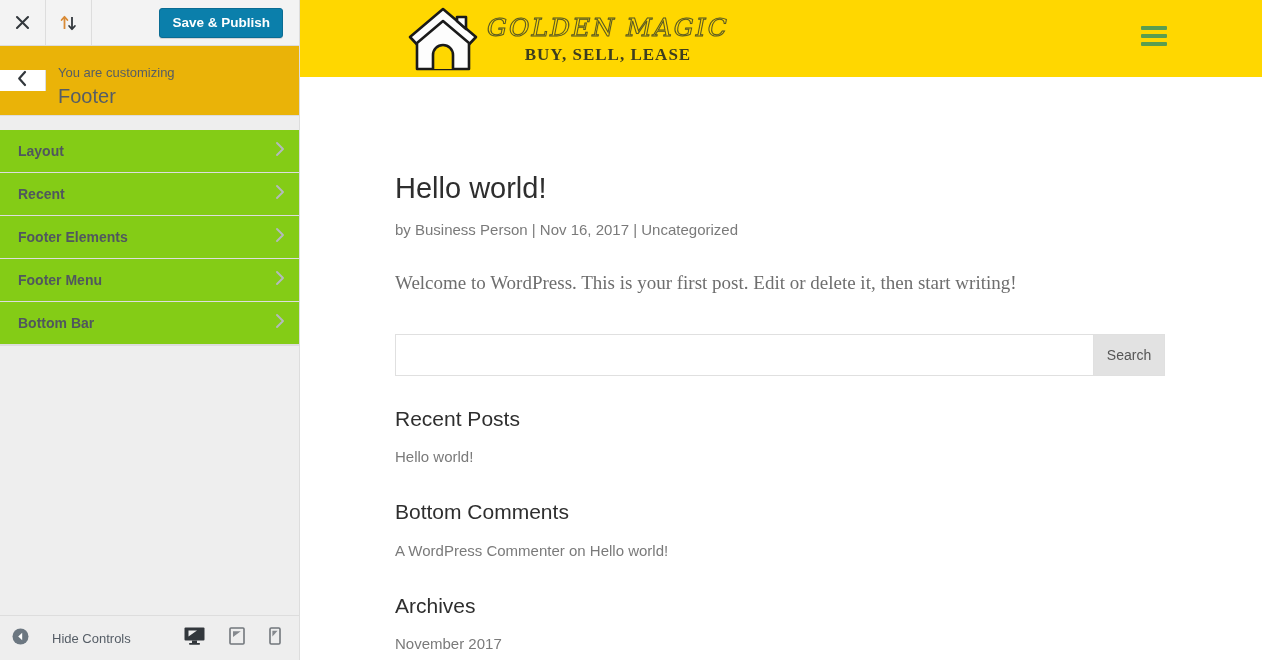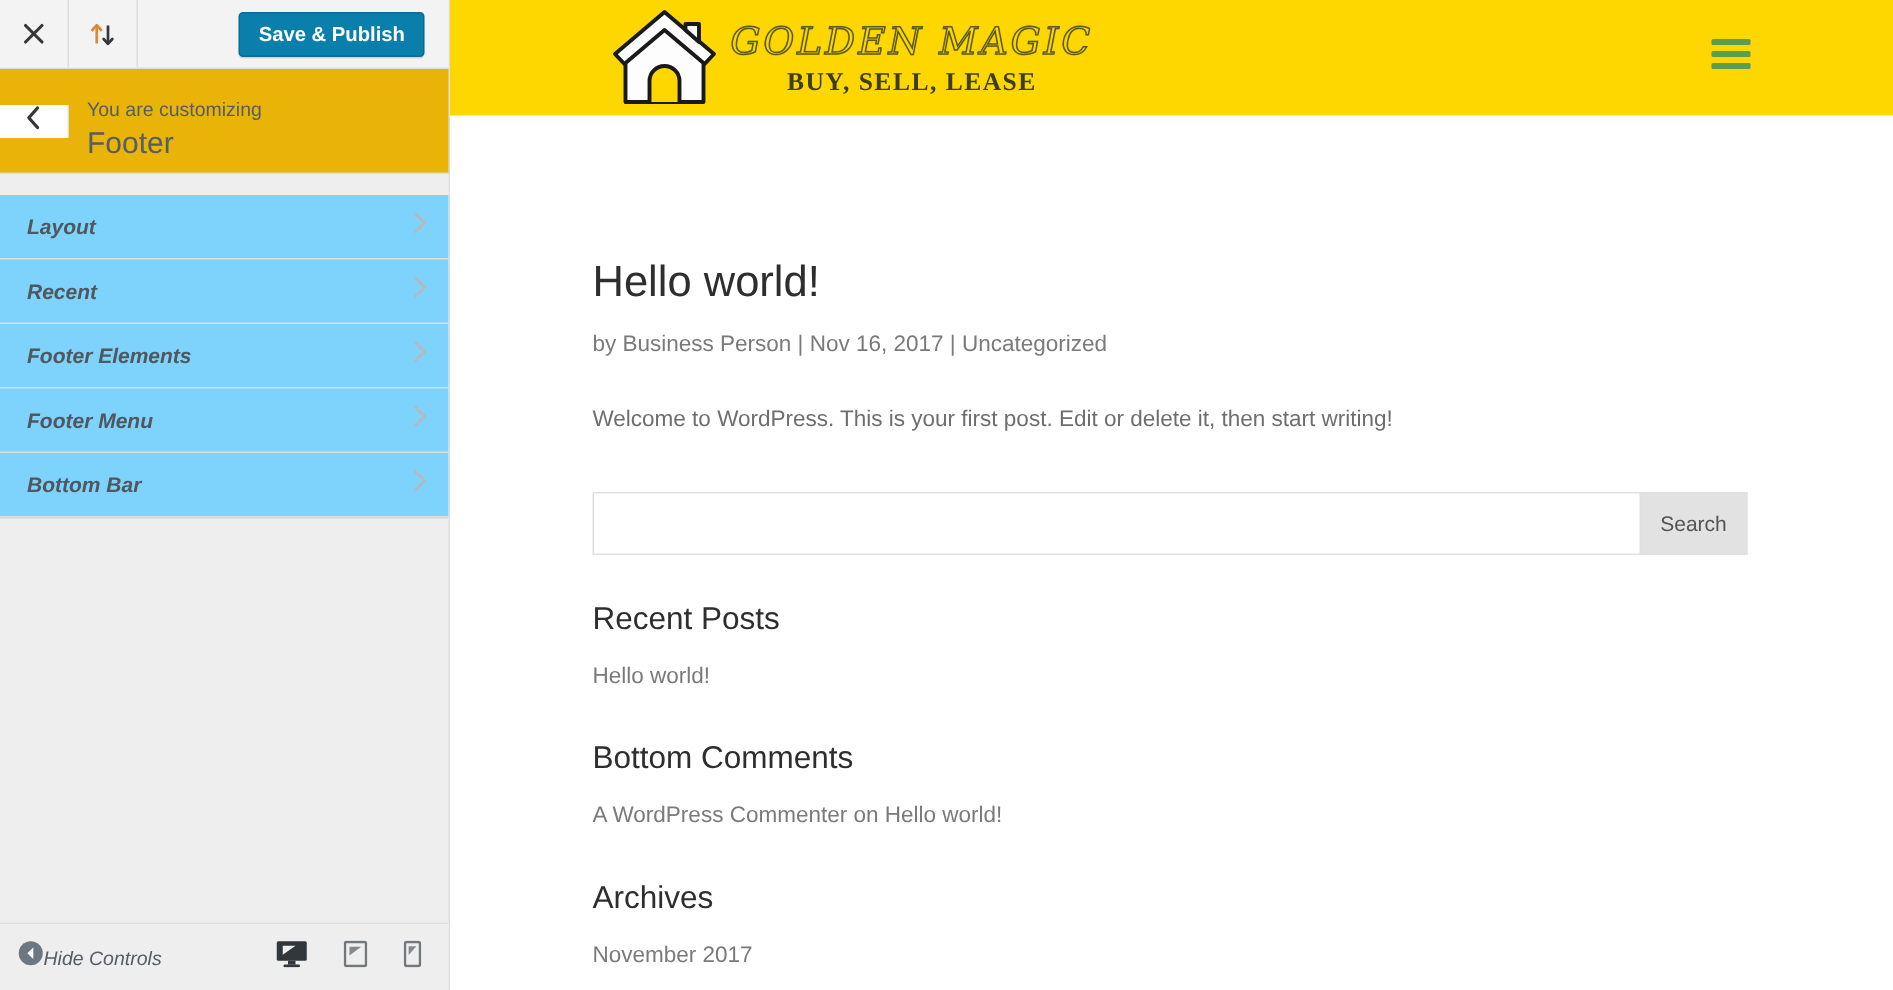--- a/index.html
+++ b/index.html
@@ -90,23 +90,22 @@
   .cz-gap { height: 14px; background: #eeeeee; }
 
   
   .cz-list { background: #ffffff; border-bottom: 1px solid #dddddd; }
   .cz-item {
     position: relative;
     height: 43px;
     display: flex; align-items: center;
     padding: 0 30px 0 18px;
     border-bottom: 1px solid #dddddd;
-    background: #7dd3fc;
-    cursor: pointer;
-    font-style: italic;
+    background: #84cc16;
+    cursor: pointer;
   }
   .cz-item:last-child { border-bottom: 1px solid #dddddd; }
   .cz-item-label {
     font-size: 14px;
     font-weight: 700;
     color: #50575e;
   }
   .cz-chev {
     position: absolute; right: 14px; top: 50%;
     transform: translateY(-50%);
@@ -115,24 +114,23 @@
 
   
   .cz-bottom {
     position: absolute; left: 0; bottom: 0;
     width: 299px; height: 45px;
     background: #eeeeee;
     border-top: 1px solid #dddddd;
     display: flex; align-items: center;
   }
   .cz-hide {
-    display: flex; align-items: center; gap: 0;
+    display: flex; align-items: center; gap: 23px;
     padding-left: 12px;
     cursor: pointer;
-    font-style: italic;
   }
   .cz-hide-label { font-size: 13px; color: #555d66; }
   .cz-devices {
     margin-left: auto;
     display: flex; align-items: center; gap: 24px;
     padding-right: 18px;
   }
   .cz-dev { cursor: pointer; display: flex; align-items: center; justify-content: center; }
 
   
@@ -198,24 +196,25 @@
     color: #2e2e2e;
     margin: 94px 0 0 0;
     line-height: 1.2;
   }
   .post-meta {
     font-size: 15px;
     color: #7a7a7a;
     margin-top: 15px;
   }
   .post-body {
-    font-size: 15px;
+    font-size: 19px;
     color: #6e6e6e;
     margin-top: 30px;
     line-height: 1.6;
+    font-family: Liberation Serif, serif;
   }
 
   .searchform {
     display: flex;
     margin-top: 36px;
     width: 770px;
   }
   .searchfield {
     flex: 1;
     height: 42px;

